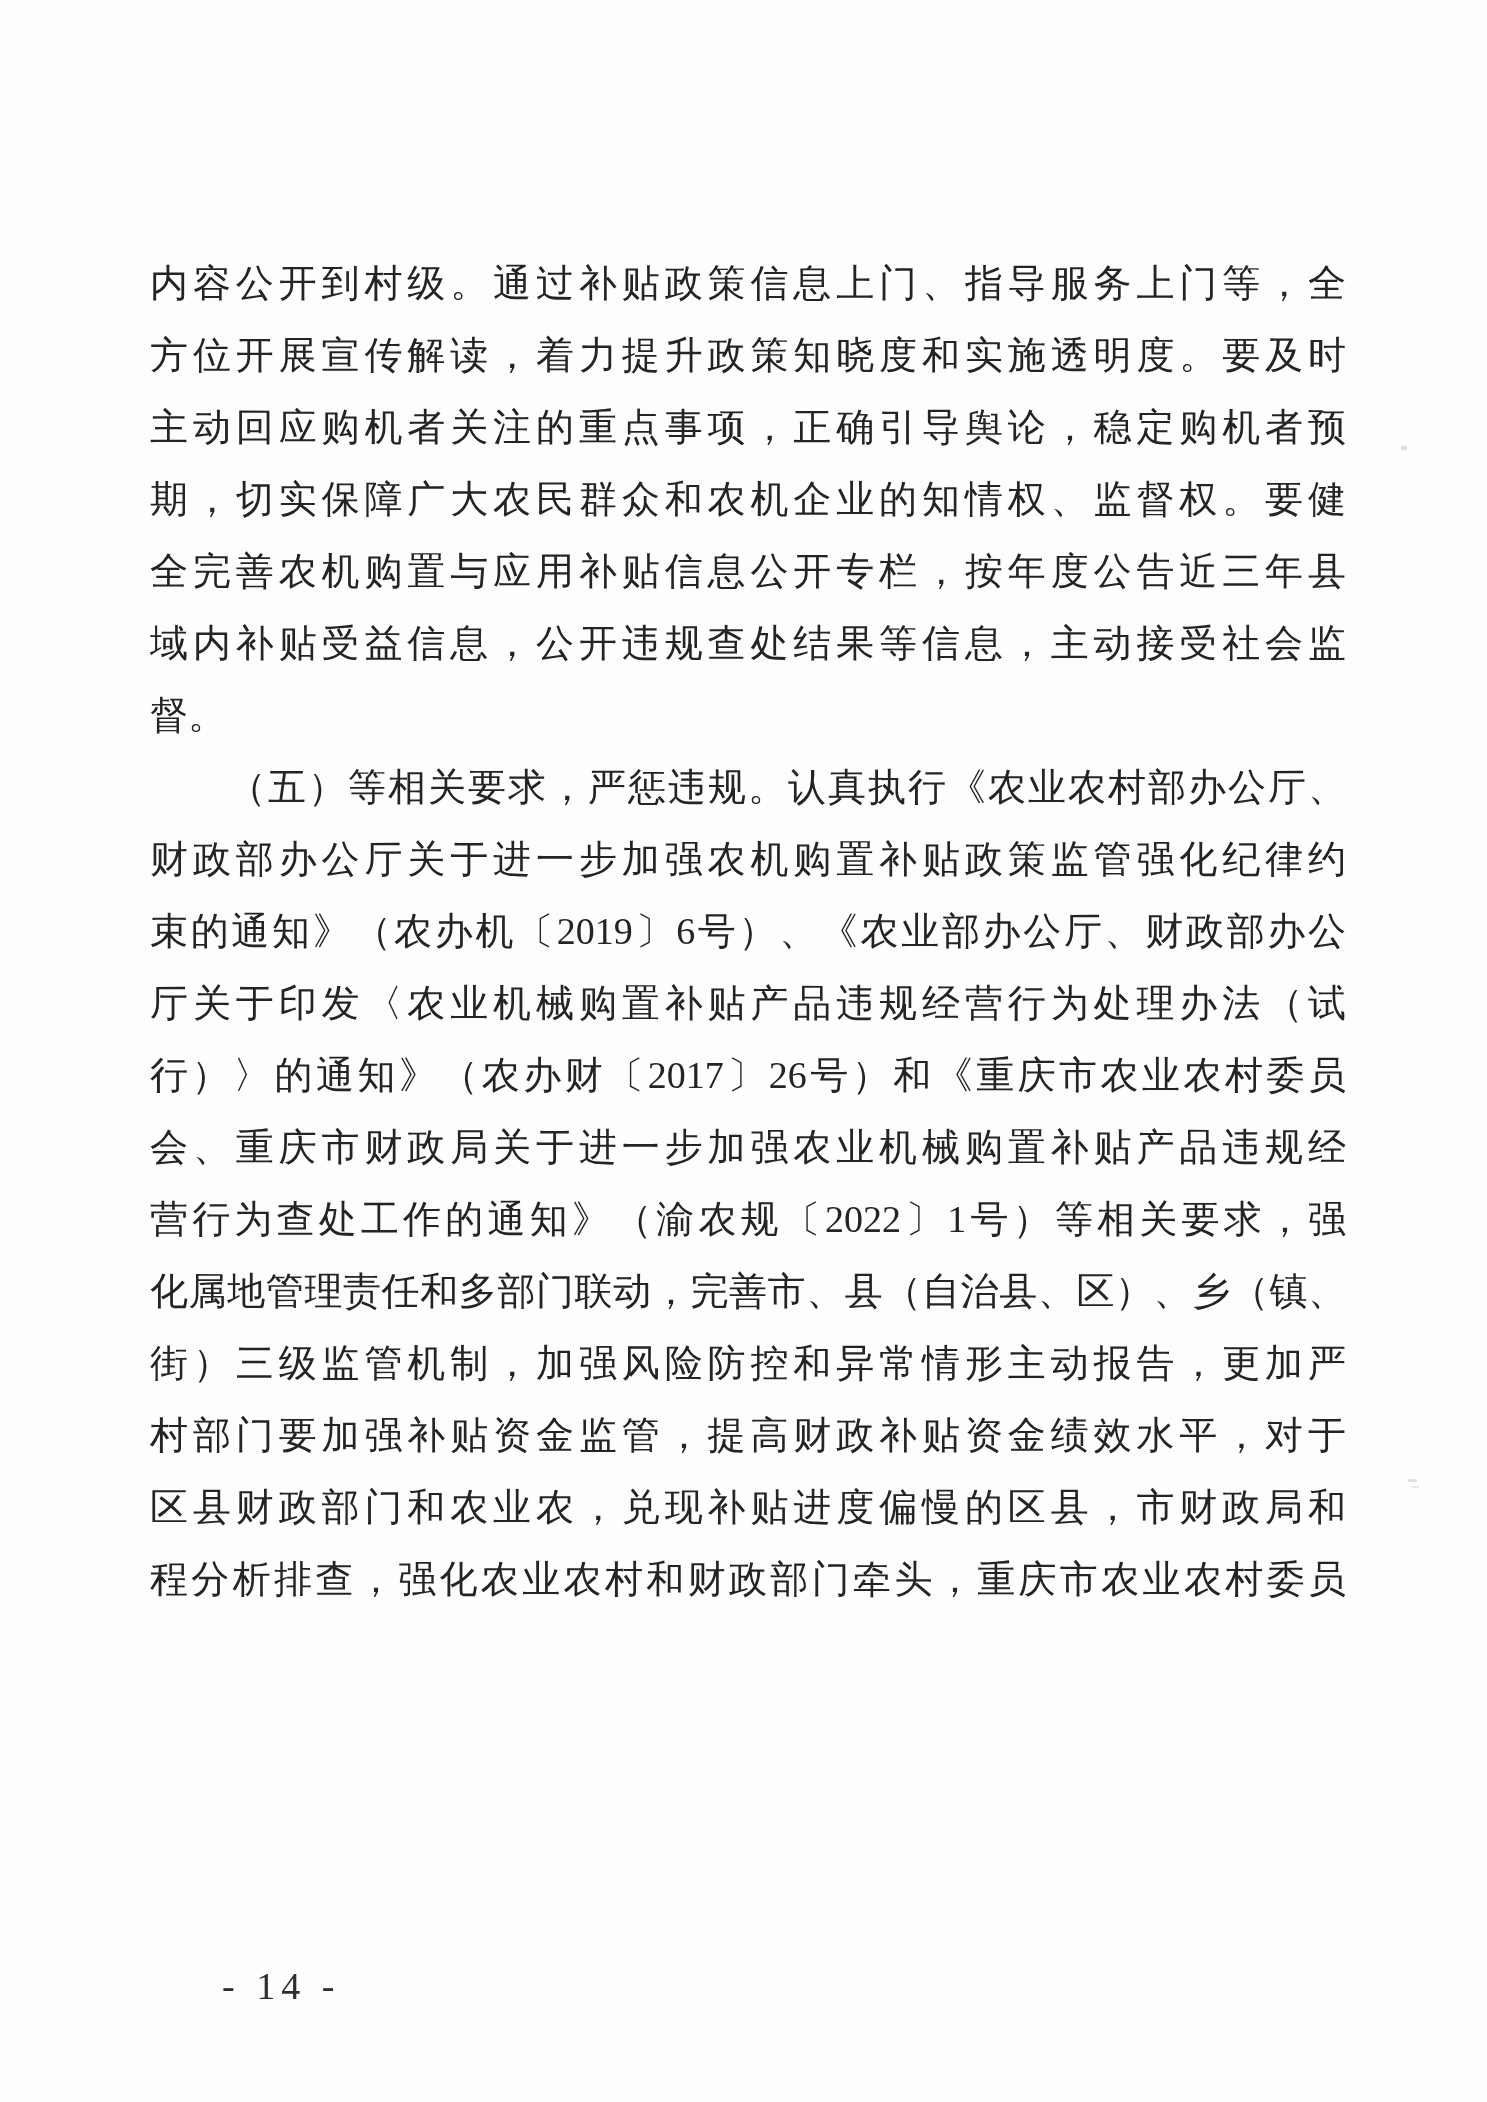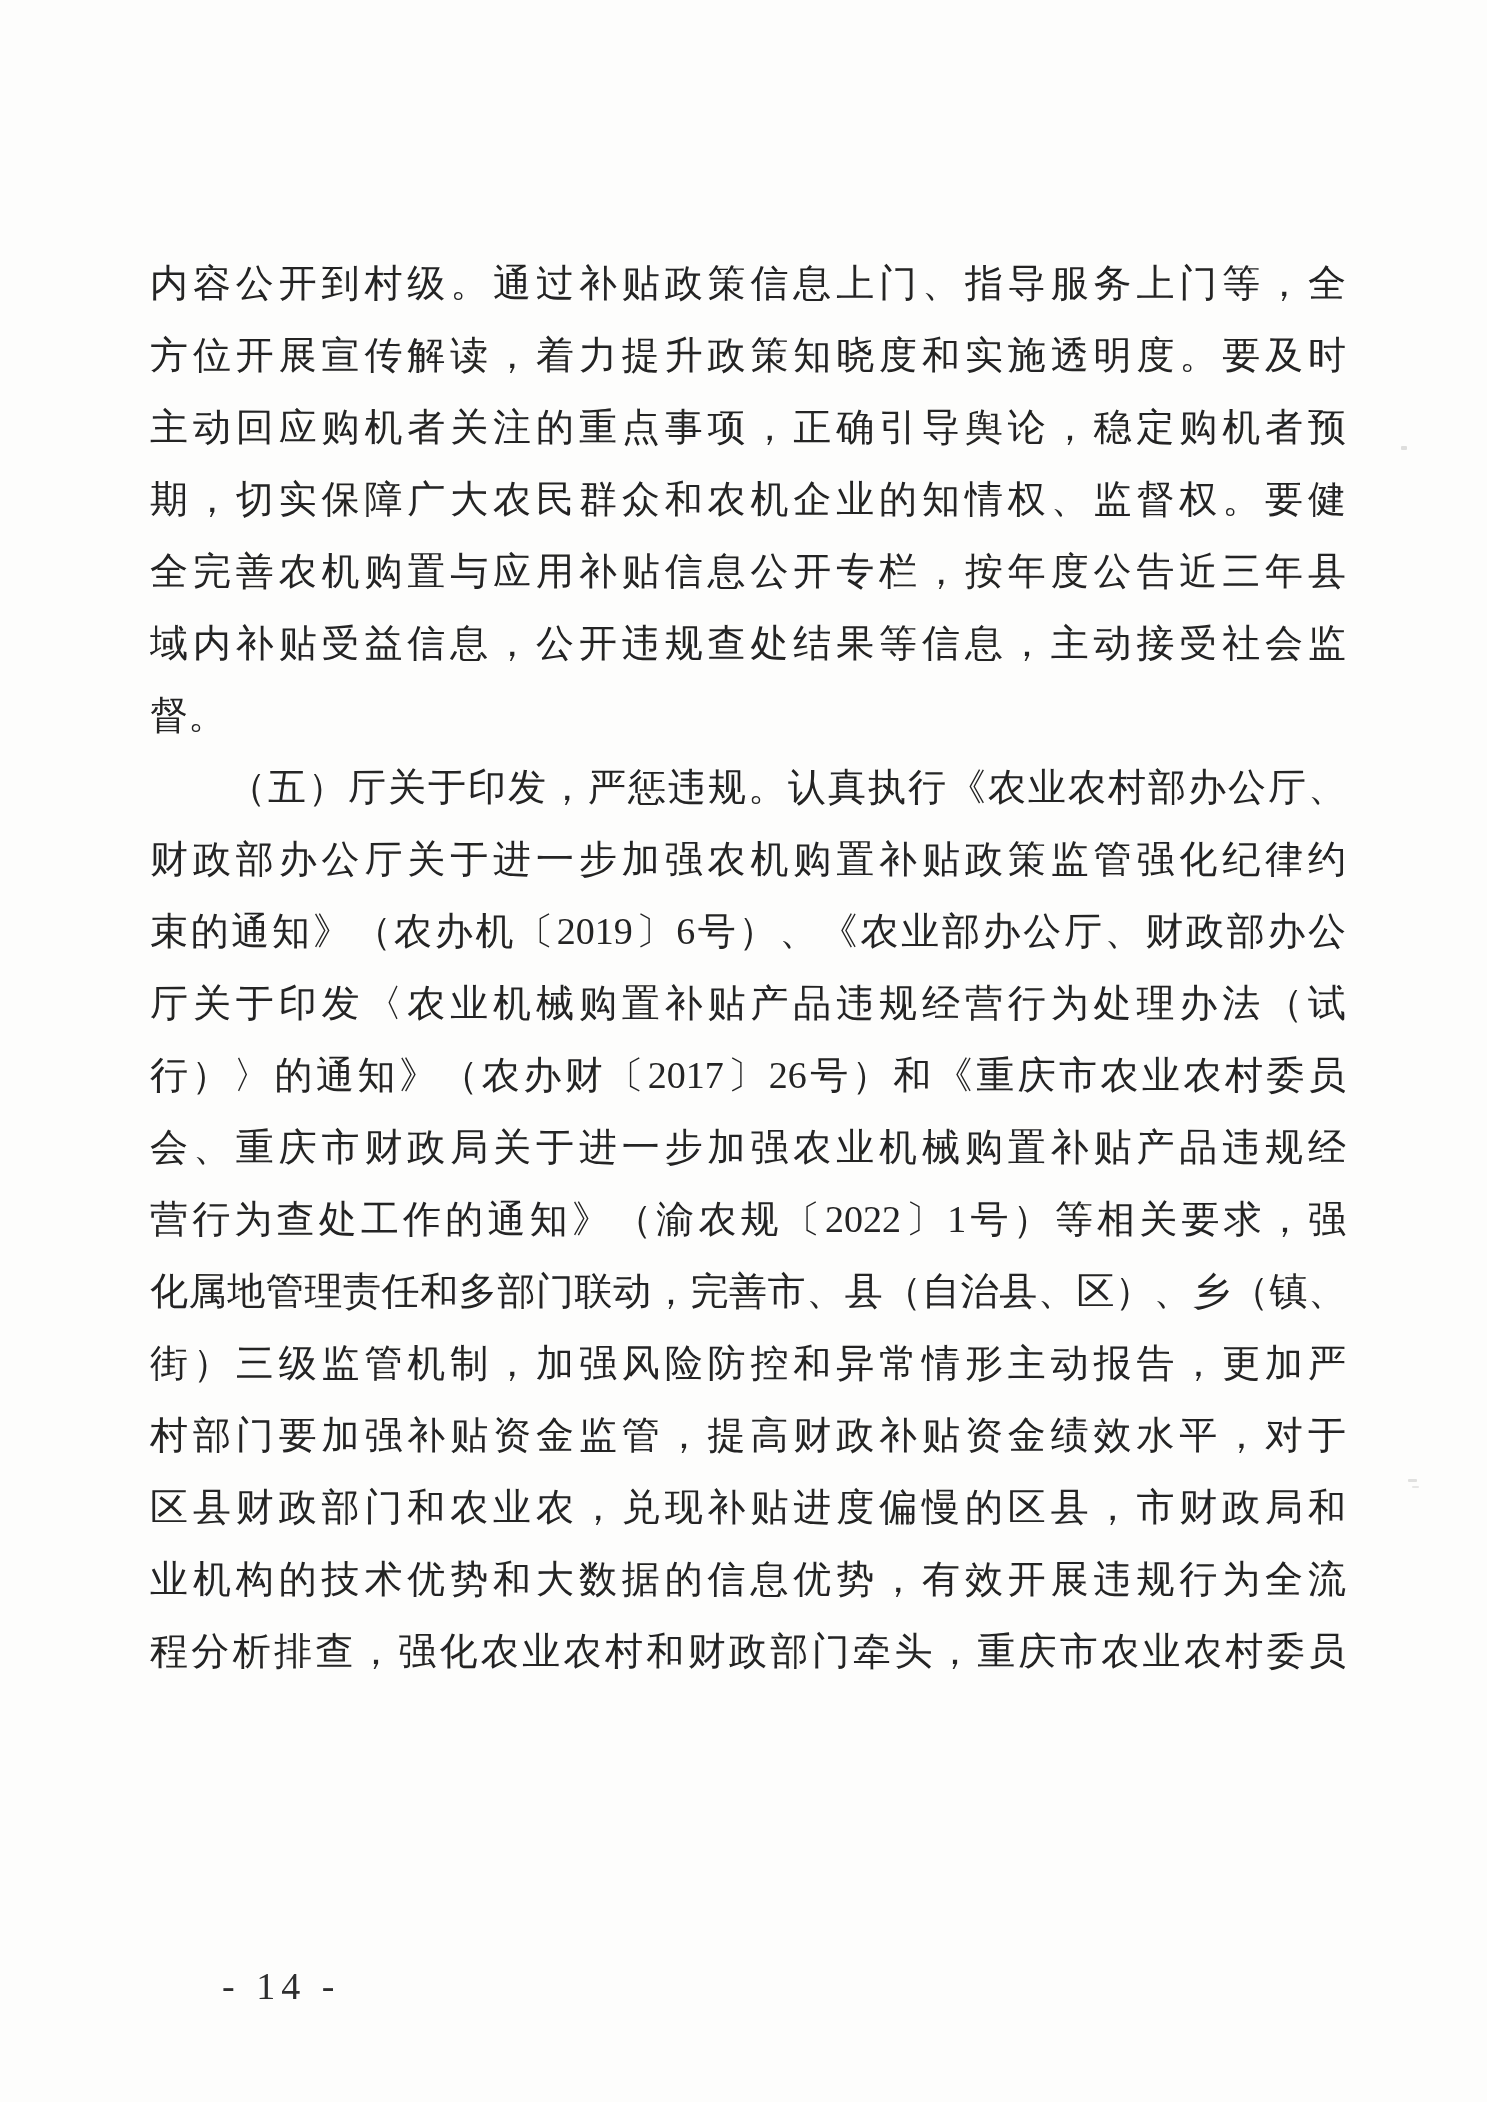--- a/index.html
+++ b/index.html
@@ -69,32 +69,31 @@
 <div class="page">
 
   <div class="text-block">
     <div class="line">内容公开到村级。通过补贴政策信息上门、指导服务上门等，全</div>
     <div class="line">方位开展宣传解读，着力提升政策知晓度和实施透明度。要及时</div>
     <div class="line">主动回应购机者关注的重点事项，正确引导舆论，稳定购机者预</div>
     <div class="line">期，切实保障广大农民群众和农机企业的知情权、监督权。要健</div>
     <div class="line">全完善农机购置与应用补贴信息公开专栏，按年度公告近三年县</div>
     <div class="line">域内补贴受益信息，公开违规查处结果等信息，主动接受社会监</div>
     <div class="line short">督。</div>
-    <div class="line indent">（五）厅关于印发，严惩违规。认真执行《农业农村部办公厅、</div>
+    <div class="line indent">（五）等相关要求，严惩违规。认真执行《农业农村部办公厅、</div>
     <div class="line">财政部办公厅关于进一步加强农机购置补贴政策监管强化纪律约</div>
     <div class="line">束的通知》（农办机〔2019〕6号）、《农业部办公厅、财政部办公</div>
     <div class="line">厅关于印发〈农业机械购置补贴产品违规经营行为处理办法（试</div>
     <div class="line">行）〉的通知》（农办财〔2017〕26号）和《重庆市农业农村委员</div>
     <div class="line">会、重庆市财政局关于进一步加强农业机械购置补贴产品违规经</div>
     <div class="line">营行为查处工作的通知》（渝农规〔2022〕1号）等相关要求，强</div>
     <div class="line">化属地管理责任和多部门联动，完善市、县（自治县、区）、乡（镇、</div>
     <div class="line">街）三级监管机制，加强风险防控和异常情形主动报告，更加严</div>
     <div class="line">村部门要加强补贴资金监管，提高财政补贴资金绩效水平，对于</div>
     <div class="line">区县财政部门和农业农，兑现补贴进度偏慢的区县，市财政局和</div>
-    <div class="line">业机构的技术优势和大数据的信息优势，有效开展违规行为全流</div>
     <div class="line">程分析排查，强化农业农村和财政部门牵头，重庆市农业农村委员</div>
   </div>
 
   <div class="page-number">- 14 -</div>
 
   <div class="artifact a1"></div>
   <div class="artifact a2"></div>
   <div class="artifact a3"></div>
 
 </div>

